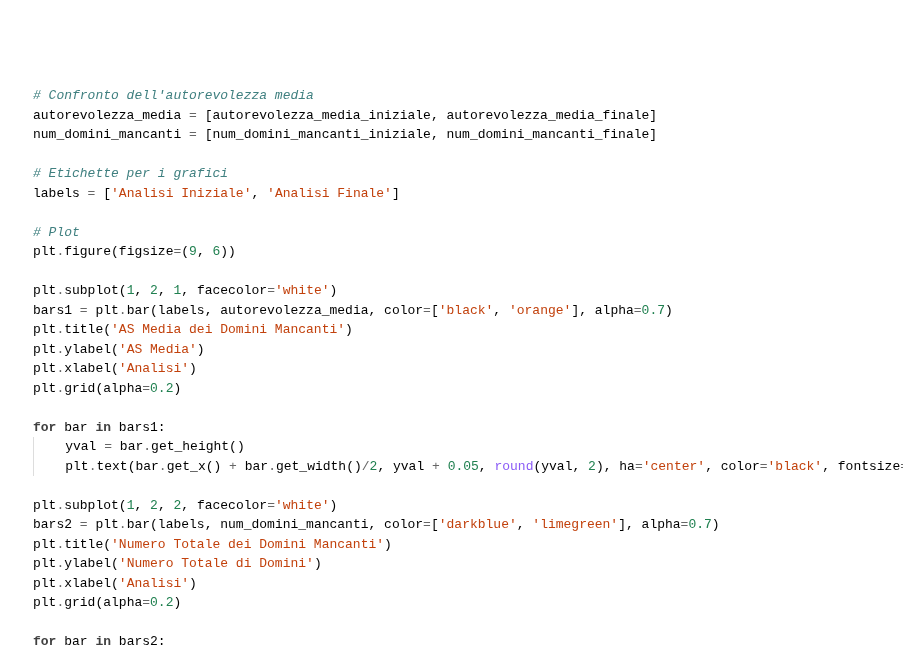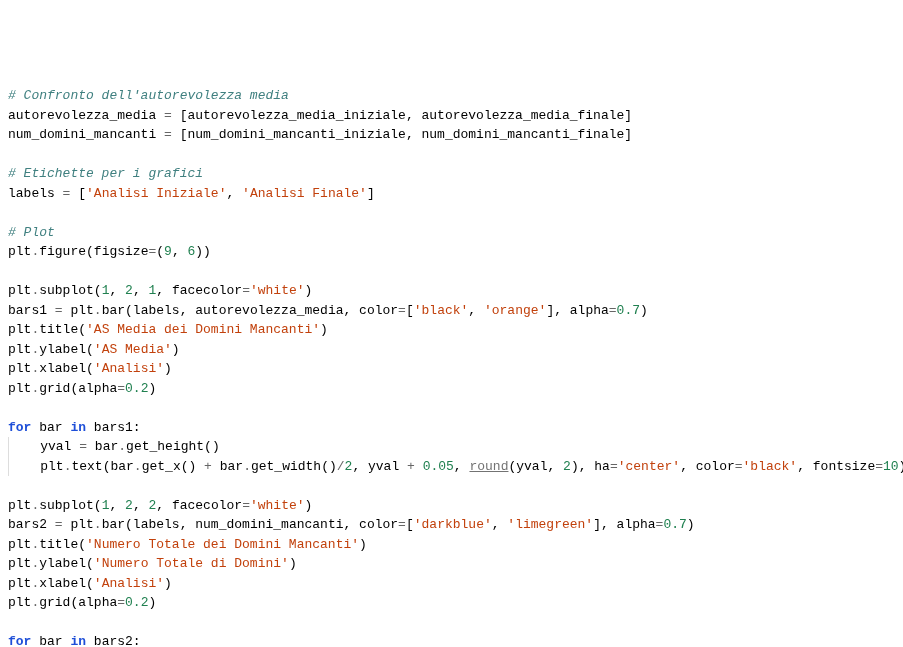--- a/index.html
+++ b/index.html
@@ -12,28 +12,29 @@
     color: #000000;
     white-space: pre;
     overflow-x: auto;
   }
   .code-container {
     display: block;
   }
   .line {
     display: block;
     min-height: 1.5em;
+    margin-left: 25px;
   }
   .c-comment { color: #408080; font-style: italic; }
-  .c-keyword { color: #1d4ed8; font-weight: bold; }
+  .c-keyword { color: #404040; font-weight: bold; }
   .c-name { color: #000000; }
   .c-op { color: #666666; }
   .c-string { color: #c2410c; }
   .c-number { color: #208050; }
-  .c-builtin { color: #737373; text-decoration: underline; }
+  .c-builtin { color: #8b5cf6; }
 </style>
 </head>
 <body>
 
 
 
 <div class="code-container" id="code-root"><span class="line"><span class="c-comment"># Confronto dell'autorevolezza media</span></span><span class="line"><span class="c-name">autorevolezza_media </span><span class="c-op">=</span><span class="c-name"> [autorevolezza_media_iniziale, autorevolezza_media_finale]</span></span><span class="line"><span class="c-name">num_domini_mancanti </span><span class="c-op">=</span><span class="c-name"> [num_domini_mancanti_iniziale, num_domini_mancanti_finale]</span></span><span class="line">&nbsp;</span><span class="line"><span class="c-comment"># Etichette per i grafici</span></span><span class="line"><span class="c-name">labels </span><span class="c-op">=</span><span class="c-name"> [</span><span class="c-string">'Analisi Iniziale'</span><span class="c-name">, </span><span class="c-string">'Analisi Finale'</span><span class="c-name">]</span></span><span class="line">&nbsp;</span><span class="line"><span class="c-comment"># Plot</span></span><span class="line"><span class="c-name">plt</span><span class="c-op">.</span><span class="c-name">figure(figsize</span><span class="c-op">=</span><span class="c-name">(</span><span class="c-number">9</span><span class="c-name">, </span><span class="c-number">6</span><span class="c-name">))</span></span><span class="line">&nbsp;</span><span class="line"><span class="c-name">plt</span><span class="c-op">.</span><span class="c-name">subplot(</span><span class="c-number">1</span><span class="c-name">, </span><span class="c-number">2</span><span class="c-name">, </span><span class="c-number">1</span><span class="c-name">, facecolor</span><span class="c-op">=</span><span class="c-string">'white'</span><span class="c-name">)</span></span><span class="line"><span class="c-name">bars1 </span><span class="c-op">=</span><span class="c-name"> plt</span><span class="c-op">.</span><span class="c-name">bar(labels, autorevolezza_media, color</span><span class="c-op">=</span><span class="c-name">[</span><span class="c-string">'black'</span><span class="c-name">, </span><span class="c-string">'orange'</span><span class="c-name">], alpha</span><span class="c-op">=</span><span class="c-number">0.7</span><span class="c-name">)</span></span><span class="line"><span class="c-name">plt</span><span class="c-op">.</span><span class="c-name">title(</span><span class="c-string">'AS Media dei Domini Mancanti'</span><span class="c-name">)</span></span><span class="line"><span class="c-name">plt</span><span class="c-op">.</span><span class="c-name">ylabel(</span><span class="c-string">'AS Media'</span><span class="c-name">)</span></span><span class="line"><span class="c-name">plt</span><span class="c-op">.</span><span class="c-name">xlabel(</span><span class="c-string">'Analisi'</span><span class="c-name">)</span></span><span class="line"><span class="c-name">plt</span><span class="c-op">.</span><span class="c-name">grid(alpha</span><span class="c-op">=</span><span class="c-number">0.2</span><span class="c-name">)</span></span><span class="line">&nbsp;</span><span class="line"><span class="c-keyword">for</span><span class="c-name"> bar </span><span class="c-keyword">in</span><span class="c-name"> bars1:</span></span><span class="line"><span style="display: inline-block; border-left: 1px solid rgb(221, 221, 221); white-space: pre;">    </span><span class="c-name">yval </span><span class="c-op">=</span><span class="c-name"> bar</span><span class="c-op">.</span><span class="c-name">get_height()</span></span><span class="line"><span style="display: inline-block; border-left: 1px solid rgb(221, 221, 221); white-space: pre;">    </span><span class="c-name">plt</span><span class="c-op">.</span><span class="c-name">text(bar</span><span class="c-op">.</span><span class="c-name">get_x() </span><span class="c-op">+</span><span class="c-name"> bar</span><span class="c-op">.</span><span class="c-name">get_width()</span><span class="c-op">/</span><span class="c-number">2</span><span class="c-name">, yval </span><span class="c-op">+</span><span class="c-name"> </span><span class="c-number">0.05</span><span class="c-name">, </span><span class="c-builtin">round</span><span class="c-name">(yval, </span><span class="c-number">2</span><span class="c-name">), ha</span><span class="c-op">=</span><span class="c-string">'center'</span><span class="c-name">, color</span><span class="c-op">=</span><span class="c-string">'black'</span><span class="c-name">, fontsize</span><span class="c-op">=</span><span class="c-number">10</span><span class="c-name">)</span></span><span class="line">&nbsp;</span><span class="line"><span class="c-name">plt</span><span class="c-op">.</span><span class="c-name">subplot(</span><span class="c-number">1</span><span class="c-name">, </span><span class="c-number">2</span><span class="c-name">, </span><span class="c-number">2</span><span class="c-name">, facecolor</span><span class="c-op">=</span><span class="c-string">'white'</span><span class="c-name">)</span></span><span class="line"><span class="c-name">bars2 </span><span class="c-op">=</span><span class="c-name"> plt</span><span class="c-op">.</span><span class="c-name">bar(labels, num_domini_mancanti, color</span><span class="c-op">=</span><span class="c-name">[</span><span class="c-string">'darkblue'</span><span class="c-name">, </span><span class="c-string">'limegreen'</span><span class="c-name">], alpha</span><span class="c-op">=</span><span class="c-number">0.7</span><span class="c-name">)</span></span><span class="line"><span class="c-name">plt</span><span class="c-op">.</span><span class="c-name">title(</span><span class="c-string">'Numero Totale dei Domini Mancanti'</span><span class="c-name">)</span></span><span class="line"><span class="c-name">plt</span><span class="c-op">.</span><span class="c-name">ylabel(</span><span class="c-string">'Numero Totale di Domini'</span><span class="c-name">)</span></span><span class="line"><span class="c-name">plt</span><span class="c-op">.</span><span class="c-name">xlabel(</span><span class="c-string">'Analisi'</span><span class="c-name">)</span></span><span class="line"><span class="c-name">plt</span><span class="c-op">.</span><span class="c-name">grid(alpha</span><span class="c-op">=</span><span class="c-number">0.2</span><span class="c-name">)</span></span><span class="line">&nbsp;</span><span class="line"><span class="c-keyword">for</span><span class="c-name"> bar </span><span class="c-keyword">in</span><span class="c-name"> bars2:</span></span></div>
 
 
 

